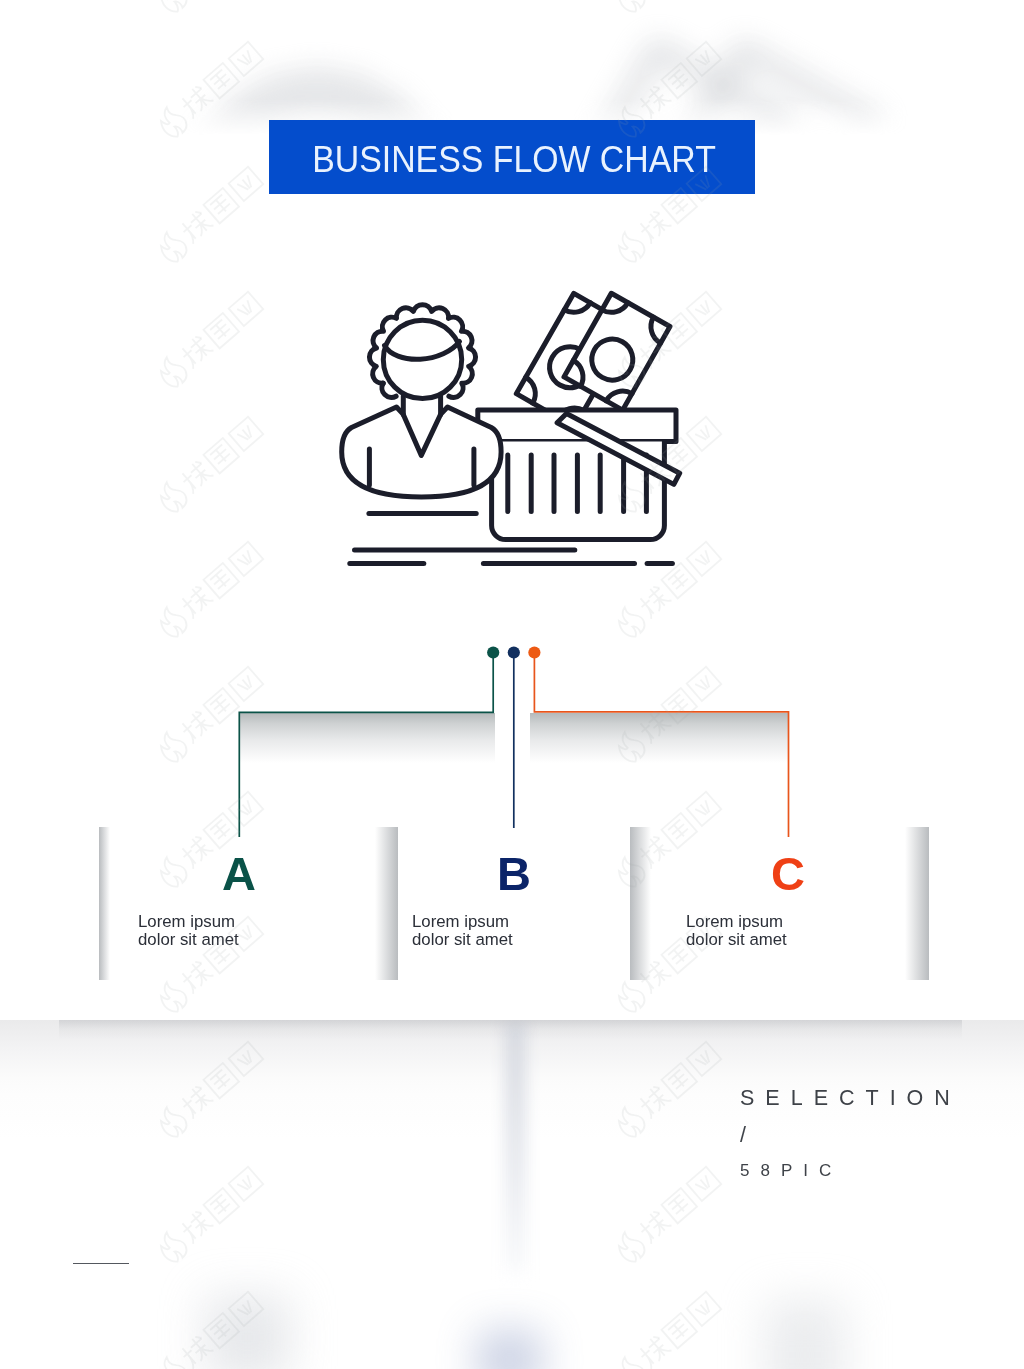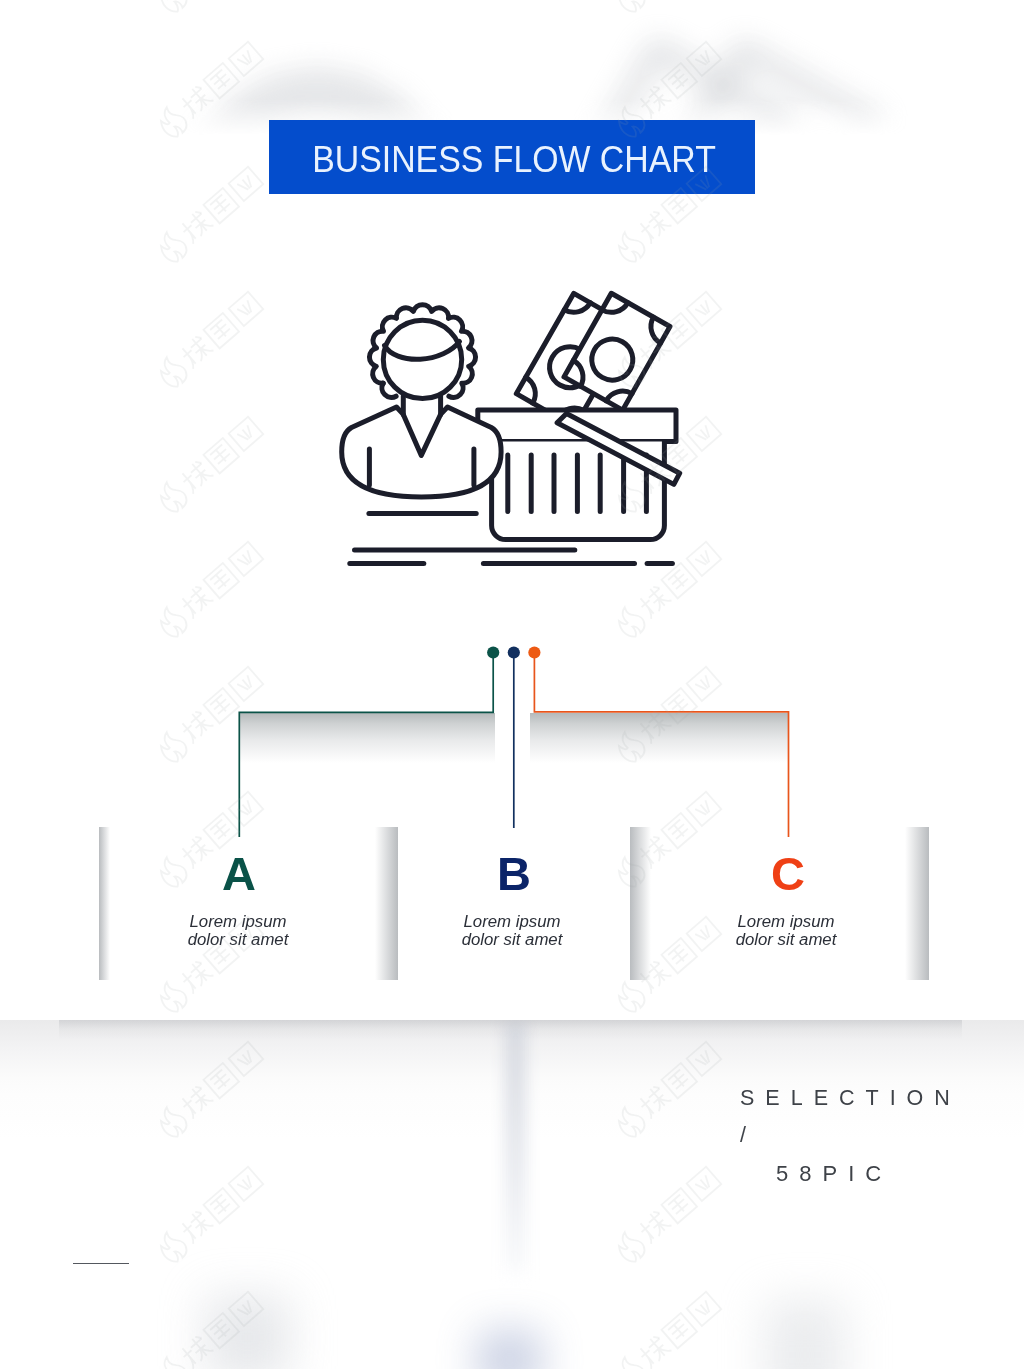--- a/index.html
+++ b/index.html
@@ -32,21 +32,21 @@
      background:linear-gradient(to bottom, rgba(120,124,134,.20), rgba(120,124,134,.06) 45%, rgba(120,124,134,0));}
 
   
   .banner{position:absolute;left:269px;top:120px;width:486px;height:74px;background:#044DCC;}
   .banner .t{position:absolute;left:2px;top:0;width:486px;height:74px;line-height:79px;text-align:center;
      color:#E9F2FE;font-size:36px;font-weight:400;transform:scaleX(.94);transform-origin:50% 50%;}
 
   
   .node-letter{position:absolute;font-weight:700;font-size:47px;line-height:47px;
      letter-spacing:0;}
-  .node-cap{position:absolute;font-size:16.8px;line-height:17.7px;color:#2B2F38;text-align:center;width:200px;font-style:italic;}
+  .node-cap{position:absolute;font-size:16.8px;line-height:17.7px;color:#2B2F38;width:200px;}
 
   
   .vbar{position:absolute;top:827px;height:153px;}
 
   
   .ftxt{position:absolute;color:#3E4248;font-weight:400;text-align:center;}
   .rule{position:absolute;height:1.4px;background:#54585e;}
 
   #wm{position:absolute;left:0;top:0;width:1024px;height:1369px;pointer-events:none;}
 </style>
@@ -169,21 +169,21 @@
     <div>Lorem ipsum</div>
     <div>dolor sit amet</div>
   </div>
   <div class="node-cap" style="left:686px;top:913px;">
     <div>Lorem ipsum</div>
     <div>dolor sit amet</div>
   </div>
 
   <div class="ftxt" style="left:740px;top:1086px;font-size:21.5px;letter-spacing:11px;">SELECTION</div>
   <div class="ftxt" style="left:740px;top:1123px;font-size:21.5px;letter-spacing:11px;">/</div>
-  <div class="ftxt" style="left:776px;top:1161px;font-size:22px;letter-spacing:11px;">58PIC</div>
+  <div class="ftxt" style="left:740px;top:1161px;font-size:17px;letter-spacing:11px;">58PIC</div>
 
   <div class="rule" style="left:73px;top:1263px;width:56px;"></div>
 
   <svg id="wm" viewBox="0 0 1024 1369">
     <defs>
       <g id="wm-unit">
 
         <path d="M7 24 C1 19.5 0.5 12 5 5.5 C5.8 10.5 7.8 12 9.4 11.2 C8.6 5.5 11 1.2 16 0 C13.6 5 15.2 7.5 17.6 10 C20.9 13.2 21.8 17.8 18.5 21.9 C16.9 23.5 14.5 24.3 12 24.3 C13.6 21 12.8 17.8 10.4 16.2 C10.4 19.5 9.6 22.4 7 24 Z"></path>
 
         <g transform="translate(26,2)">

